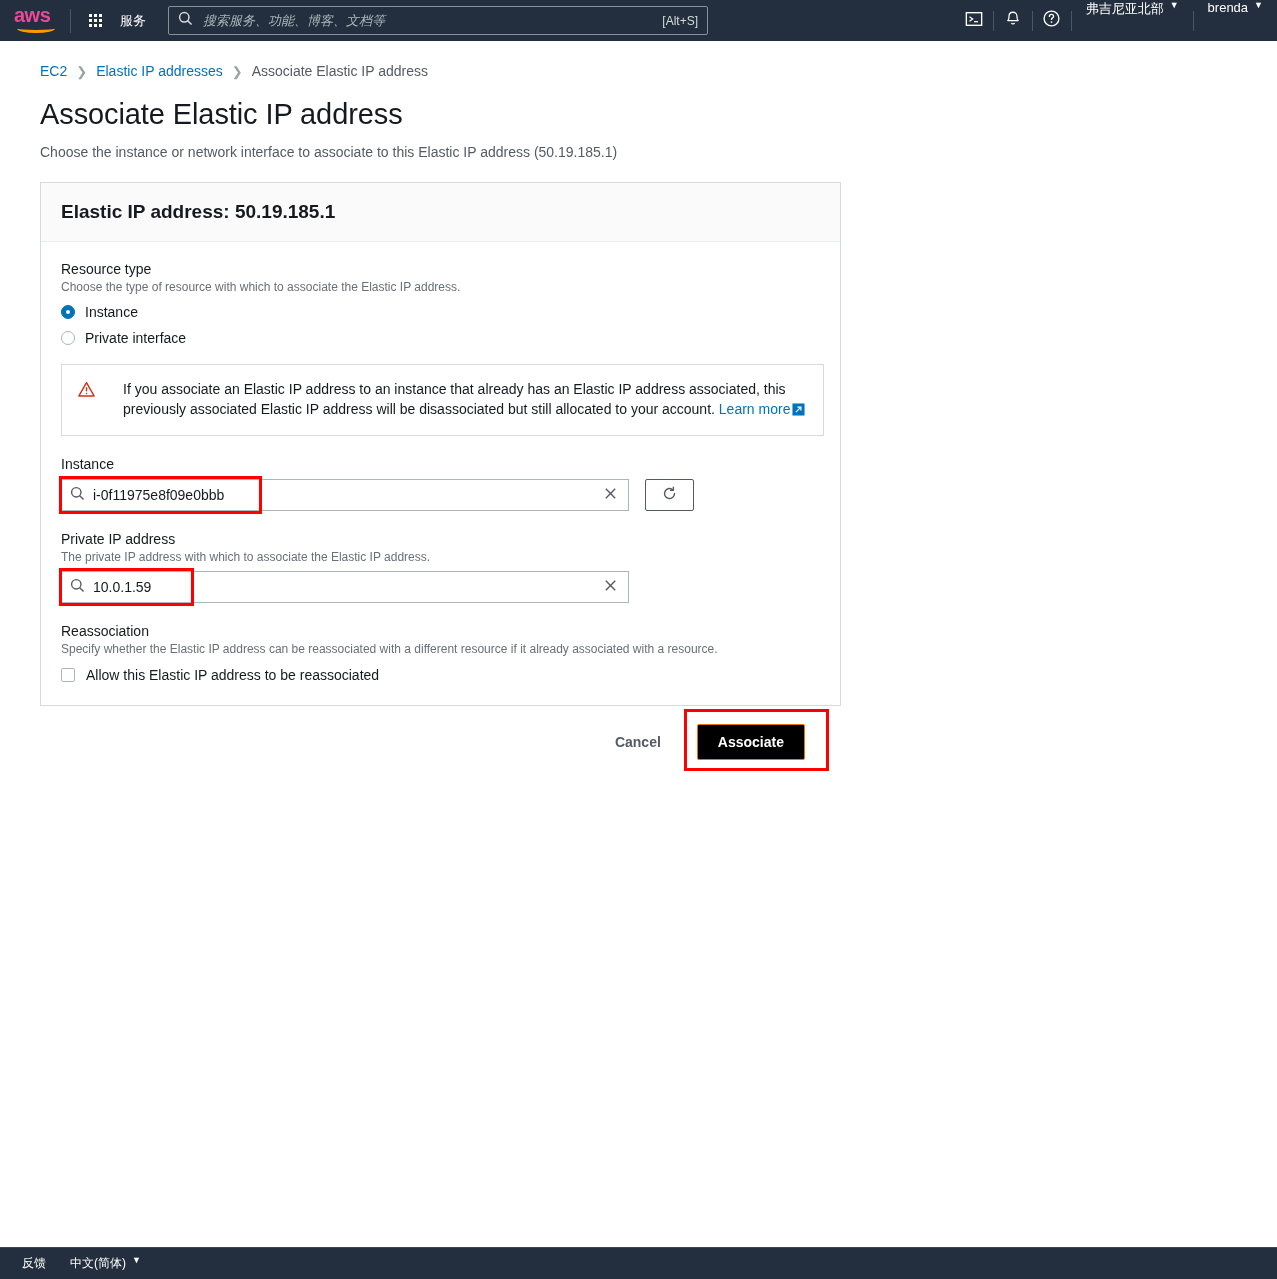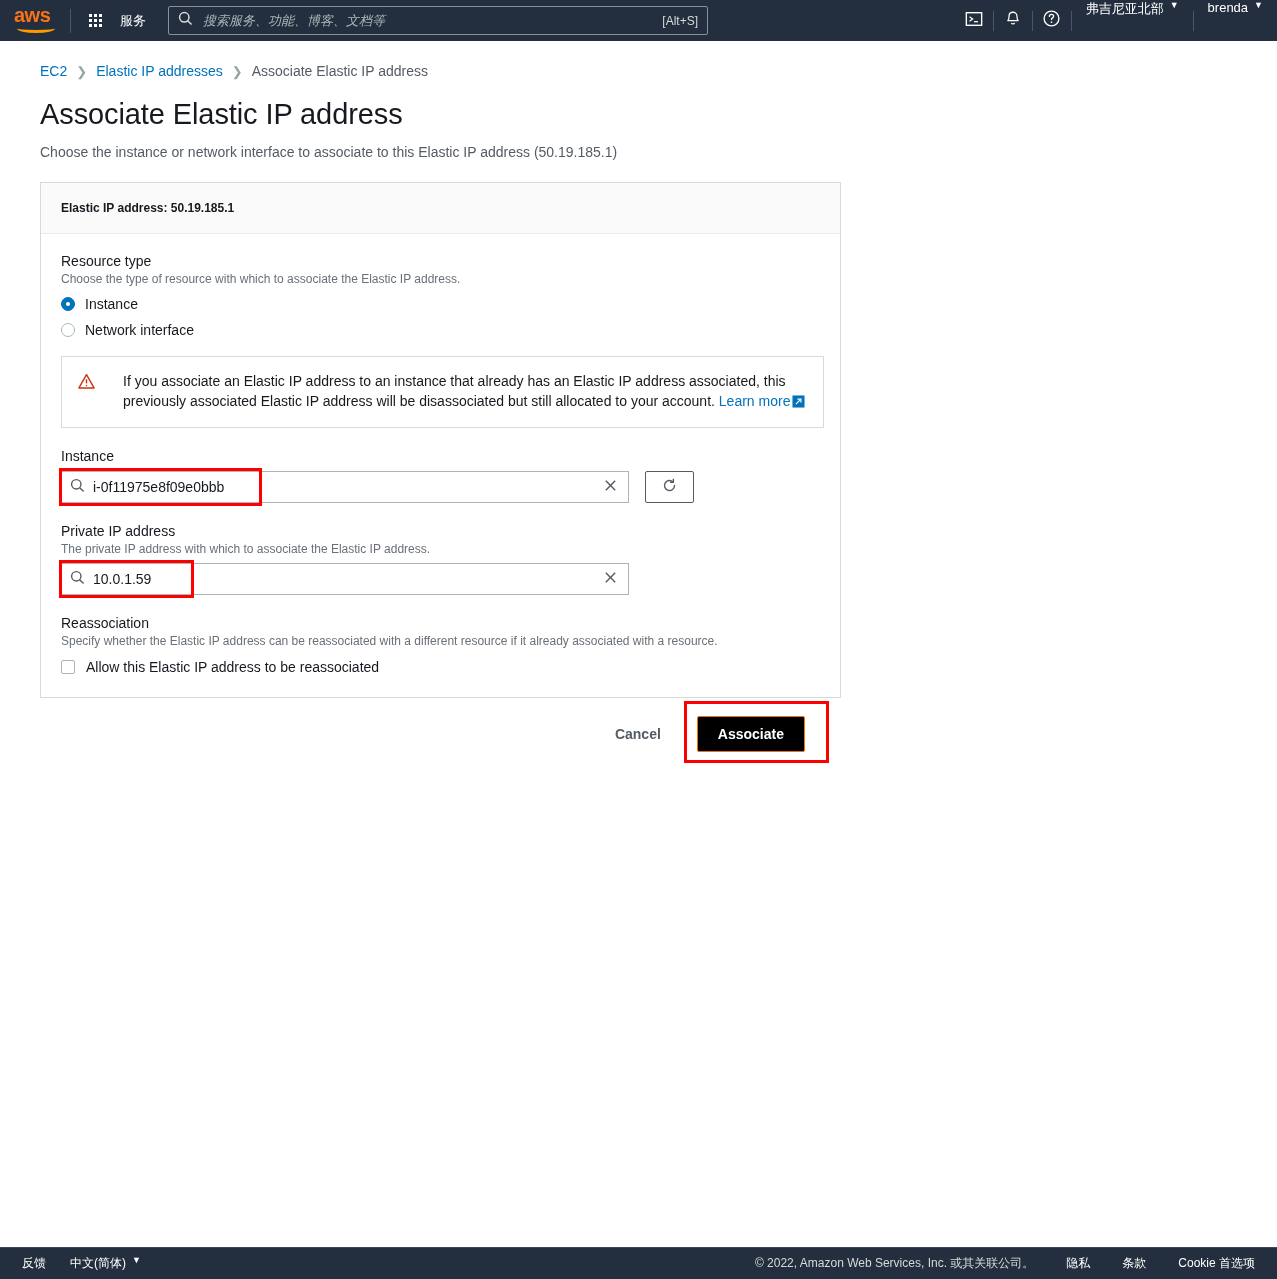--- a/index.html
+++ b/index.html
@@ -17,21 +17,21 @@
     position: absolute; top: 0; left: 0;
     width: 1277px; height: 41px;
     background: #232f3e;
     display: flex; align-items: center;
   }
   .aws-logo {
     margin-left: 14px; width: 46px; height: 28px;
     position: relative; cursor: pointer;
   }
   .aws-logo .txt {
-    font-size: 20px; font-weight: 700; color: #f97316;
+    font-size: 20px; font-weight: 700; color: #ec4899;
     letter-spacing: -0.5px; line-height: 17px;
     font-family: "Liberation Sans", sans-serif;
   }
   .aws-logo .smile {
     position: absolute; left: 3px; top: 17px;
     width: 38px; height: 9px;
     border-bottom: 3px solid #ff9900;
     border-radius: 0 0 50% 50%;
   }
   .nav-div {
@@ -107,21 +107,21 @@
     width: 801px;
     background: #ffffff;
     border: 1px solid #d5dbdb;
   }
   .card-head {
     background: #fafafa;
     border-bottom: 1px solid #eaeded;
     padding: 18px 20px;
   }
   .card-head-title {
-    font-size: 12px; font-weight: 700; color: #16191f;
+    font-size: 19px; font-weight: 700; color: #16191f;
   }
   .card-body { padding: 19px 20px 22px 20px; }
 
   .field-label {
     font-size: 14px; color: #16191f; font-weight: 400;
   }
   .field-desc {
     font-size: 12px; color: #687078; margin-top: 3px;
   }
 
@@ -330,21 +330,21 @@
 
       <div class="field-label">Resource type</div>
       <div class="field-desc">Choose the type of resource with which to associate the Elastic IP address.</div>
 
       <div class="radio-row">
         <span class="radio on"></span>
         <span class="radio-label">Instance</span>
       </div>
       <div class="radio-row">
         <span class="radio"></span>
-        <span class="radio-label">Network interface</span>
+        <span class="radio-label">Private interface</span>
       </div>
 
       <div class="alert">
         <span style="flex:none;margin-top:2px;">
           <svg width="17" height="17" viewBox="0 0 18 18">
             <path d="M9 1.8 17 15.8H1z" fill="none" stroke="#d13212" stroke-width="1.5" stroke-linejoin="round"></path>
             <line x1="9" y1="6.6" x2="9" y2="11" stroke="#d13212" stroke-width="1.5"></line>
             <circle cx="9" cy="13.2" r="0.85" fill="#d13212"></circle>
           </svg>
         </span>
@@ -428,19 +428,13 @@
 </div>
 
 <div class="footer">
   <div class="foot-left">
     <span class="foot-link">反馈</span>
     <span class="foot-lang">
       <span>中文(简体)</span>
       <span style="font-size:9px;">▼</span>
     </span>
   </div>
-  <div class="foot-right">
-    <span class="foot-static">© 2022, Amazon Web Services, Inc. 或其关联公司。</span>
-    <span class="foot-link">隐私</span>
-    <span class="foot-link">条款</span>
-    <span class="foot-link">Cookie 首选项</span>
-  </div>
 </div>
 
 </body></html>

